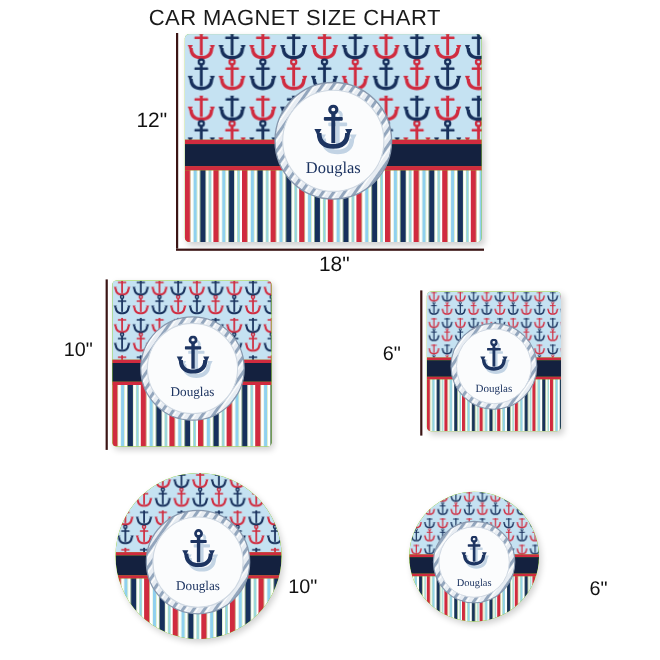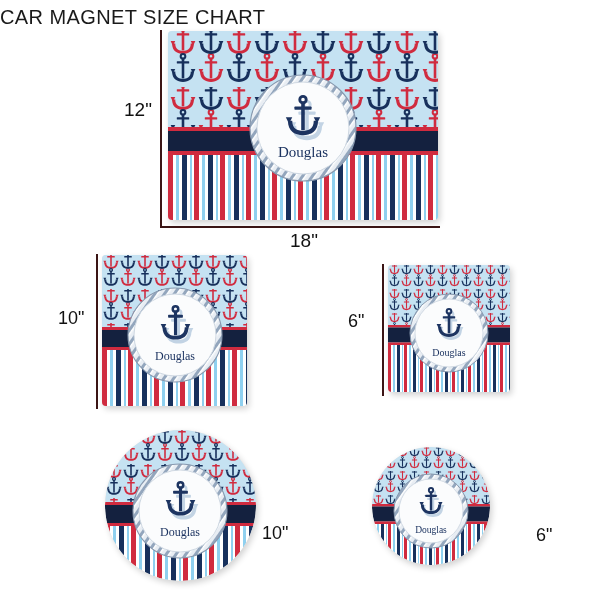--- a/index.html
+++ b/index.html
@@ -13,30 +13,31 @@
     position: relative;
     font-family: "Liberation Sans", sans-serif;
     overflow: hidden;
   }
 
   #page-title {
     position: absolute;
     left: 0;
     top: 6px;
     width: 536px;
+    text-align: center;
     font-size: 20px;
     letter-spacing: 0.4px;
     color: #1a1a1a;
     font-family: "Liberation Sans", sans-serif;
   }
 
   .magnet {
     position: absolute;
     overflow: hidden;
-    background: #e5e5e5;
+    background: #84cc16;
   }
   .magnet.rect {
     border-radius: 4px;
   }
   .magnet.circle {
     border-radius: 50%;
   }
 
   
   .guide-v {

